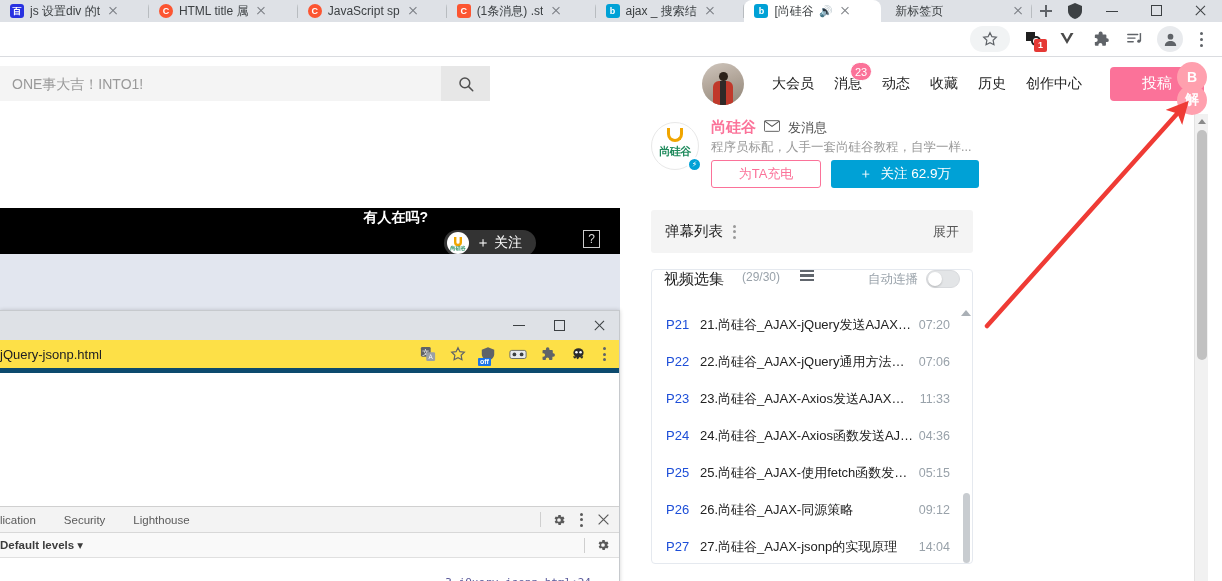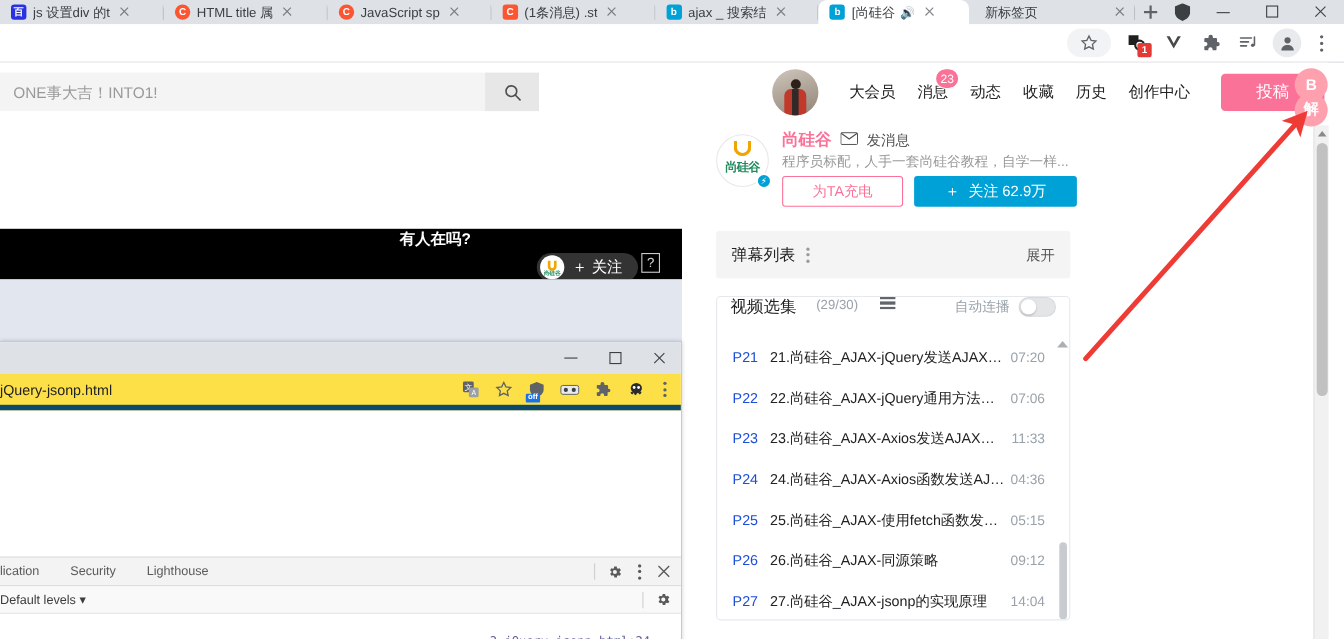--- a/index.html
+++ b/index.html
@@ -185,21 +185,21 @@
   
   .video-block {
     position: absolute; left: 0; top: 151px; width: 620px; height: 46px;
     background: #000000; overflow: hidden;
   }
   .danmaku-text {
     position: absolute; right: 192px; top: 1px;
     color: #ffffff; font-size: 14px; font-weight: bold; white-space: nowrap;
   }
   .ovl-follow {
-    position: absolute; left: 488px; top: 22px; height: 26px;
+    position: absolute; left: 444px; top: 22px; height: 26px;
     background: rgba(60,60,60,.85); border-radius: 13px;
     display: flex; align-items: center; padding: 0 14px 0 3px; gap: 7px;
     cursor: pointer;
   }
   .ovl-follow .mini-ava {
     width: 22px; height: 22px; border-radius: 50%; background: #ffffff;
     display: flex; align-items: center; justify-content: center;
     font-size: 6px; color: #1aa97a; font-weight: bold; flex: none; overflow: hidden;
   }
   .ovl-follow .lbl { color: #ffffff; font-size: 14px; white-space: nowrap; }
@@ -269,21 +269,21 @@
   .dt-tab { padding: 0 14px; white-space: nowrap; cursor: pointer; }
   .dt-tabs-right { margin-left: auto; display: flex; align-items: center; gap: 2px; padding-right: 6px; }
   .dt-vsep { width: 1px; height: 15px; background: #cfcfcf; margin: 0 6px; }
   .dt-ic { width: 20px; height: 20px; display: flex; align-items: center;
            justify-content: center; color: #5a5a5a; cursor: pointer; }
   .dt-kebab { display: flex; flex-direction: column; gap: 2.5px; align-items: center; }
   .dt-kebab span { width: 3px; height: 3px; border-radius: 50%; background: #5a5a5a; }
   .dt-filterbar {
     height: 25px; display: flex; align-items: center;
     background: #f9f9f9; border-bottom: 1px solid #e0e0e0;
-    font-size: 11.5px; color: #3c3c3c;
+    font-size: 11.5px; color: #3c3c3c; font-weight: bold;
   }
   .dt-level { padding-left: 0px; white-space: nowrap; cursor: pointer; }
   .dt-console { height: 80px; background: #ffffff; position: relative; }
   .dt-srclink {
     position: absolute; right: 28px; top: 18px;
     font-family: "DejaVu Sans Mono", monospace; font-size: 11px;
     color: #5a5a9a; text-decoration: underline; cursor: pointer; white-space: nowrap;
   }
 
   

